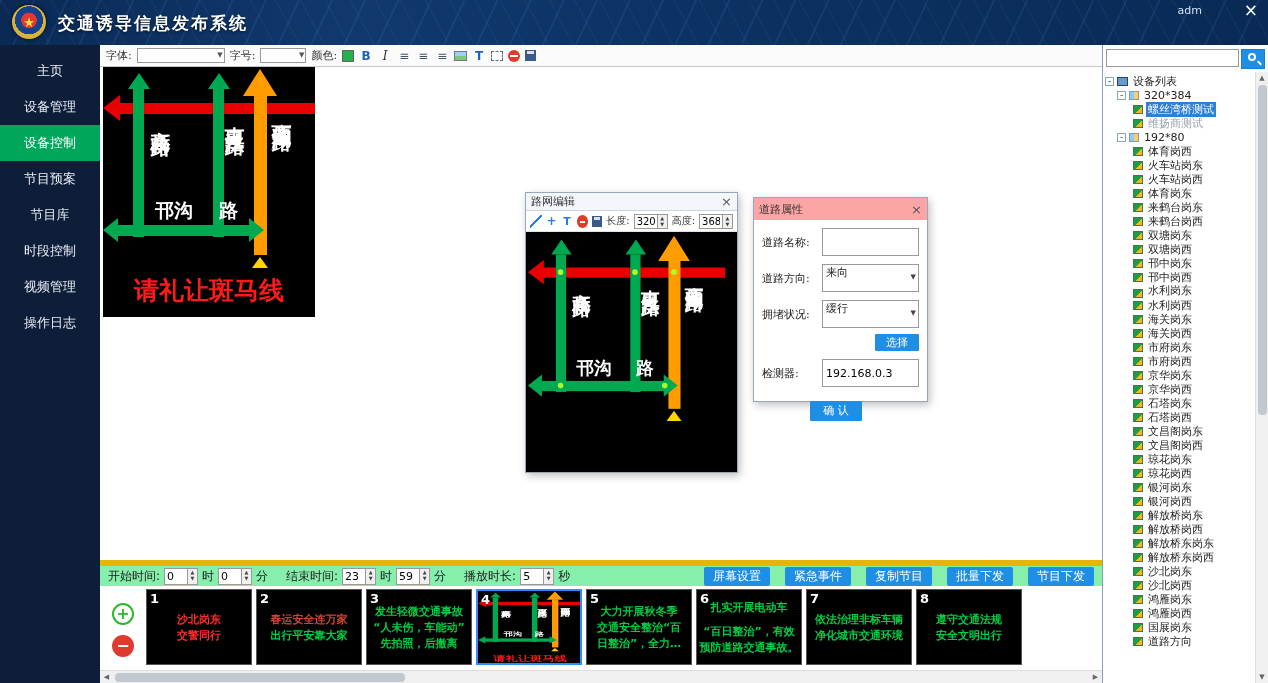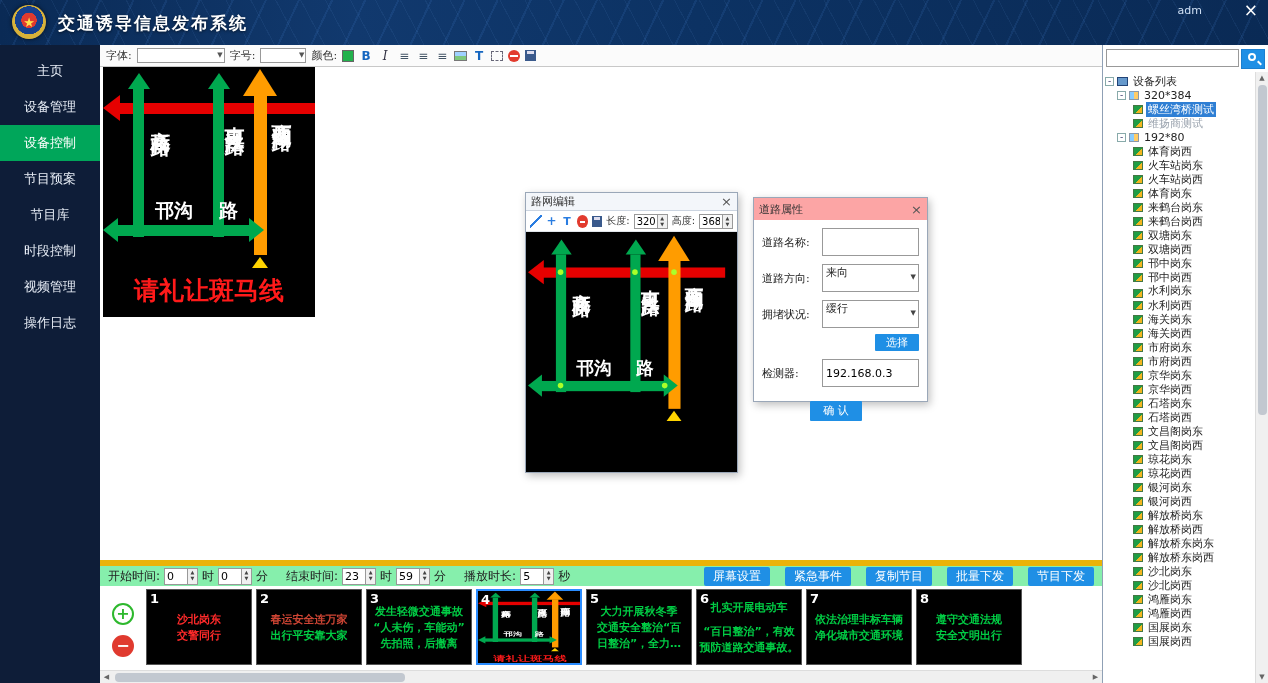--- a/index.html
+++ b/index.html
@@ -618,21 +618,21 @@
             <div class="trow" style="padding-left: 30px;">
               <span class="tico2 dev"></span>
               <span class="tlabel2">鸿雁岗西</span>
             </div>
             <div class="trow" style="padding-left: 30px;">
               <span class="tico2 dev"></span>
               <span class="tlabel2">国展岗东</span>
             </div>
             <div class="trow" style="padding-left: 30px;">
               <span class="tico2 dev"></span>
-              <span class="tlabel2">国展岗西</span>
+              <span class="tlabel2">道路方向</span>
             </div>
           </div>
         <div class="vscroll">
           <span class="va">▲</span>
           <div class="vtrack">
               <div class="vthumb"></div>
             </div>
           <span class="va">▼</span>
         </div>
       </div>

